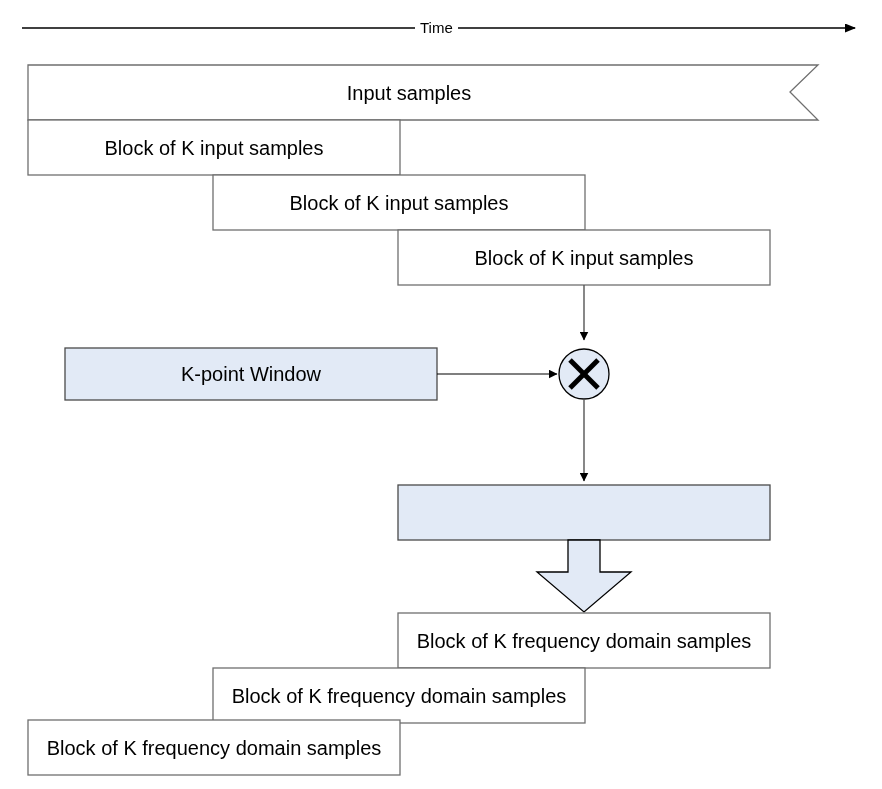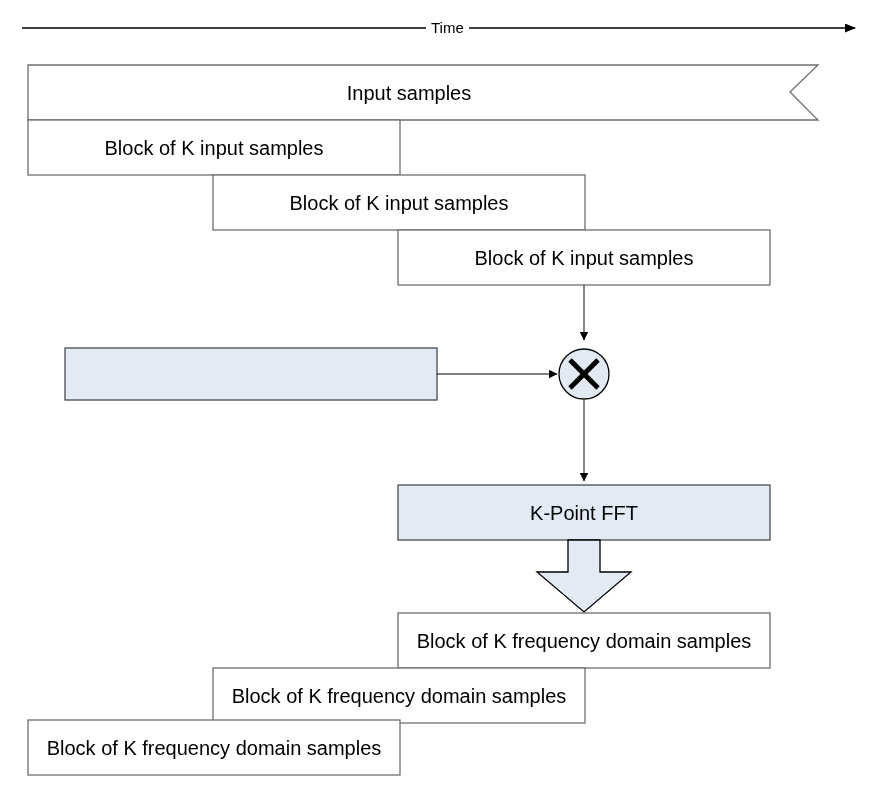--- a/index.html
+++ b/index.html
@@ -122,32 +122,32 @@
       <rect x="398" y="613" width="372" height="55" fill="#ffffff" stroke="#6f6f6f" stroke-width="1.3"></rect>
     </g>
     <g>
       <rect x="213" y="668" width="372" height="55" fill="#ffffff" stroke="#6f6f6f" stroke-width="1.3"></rect>
     </g>
     <g>
       <rect x="28" y="720" width="372" height="55" fill="#ffffff" stroke="#6f6f6f" stroke-width="1.3"></rect>
     </g>
   </svg>
 
-  <div class="axis-label" style="left:426px; top:19px;">Time</div>
+  <div class="axis-label" style="left:415px; top:19px;">Time</div>
 
   <div class="node-text" style="left:28px; top:65px; width:762px; height:55px;">Input samples</div>
 
   <div class="node-text" style="left:28px; top:120px; width:372px; height:55px;">Block of K input samples</div>
 
   <div class="node-text" style="left:213px; top:175px; width:372px; height:55px;">Block of K input samples</div>
 
   <div class="node-text" style="left:398px; top:230px; width:372px; height:55px;">Block of K input samples</div>
 
+  <div class="node-text" style="left:65px; top:348px; width:372px; height:52px;">K-point Window</div>
 
-  <div class="node-text" style="left:398px; top:485px; width:372px; height:55px;">K-Point FFT</div>
 
   <div class="node-text" style="left:398px; top:613px; width:372px; height:55px;">Block of K frequency domain samples</div>
 
   <div class="node-text" style="left:213px; top:668px; width:372px; height:55px;">Block of K frequency domain samples</div>
 
   <div class="node-text" style="left:28px; top:720px; width:372px; height:55px;">Block of K frequency domain samples</div>
 
   <div class="hit" style="left:28px; top:65px; width:790px; height:55px;"></div>
   <div class="hit" style="left:28px; top:120px; width:372px; height:55px;"></div>
   <div class="hit" style="left:213px; top:175px; width:372px; height:55px;"></div>

